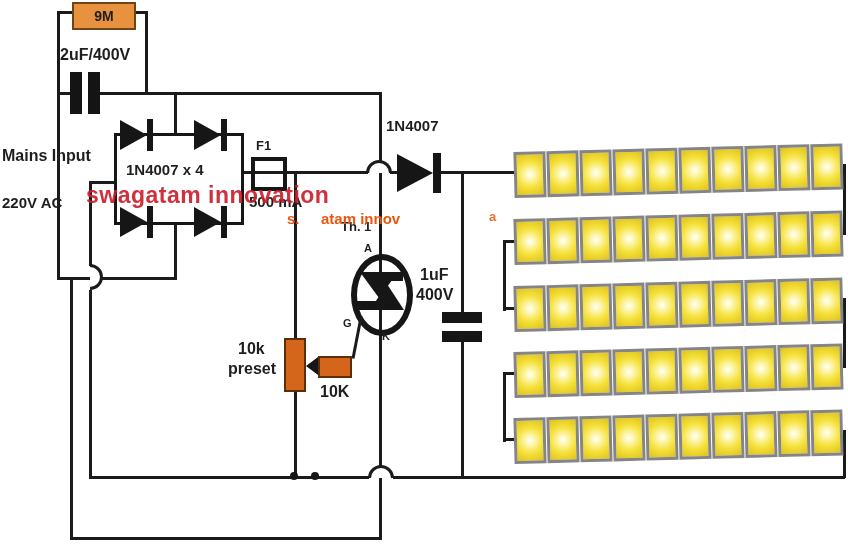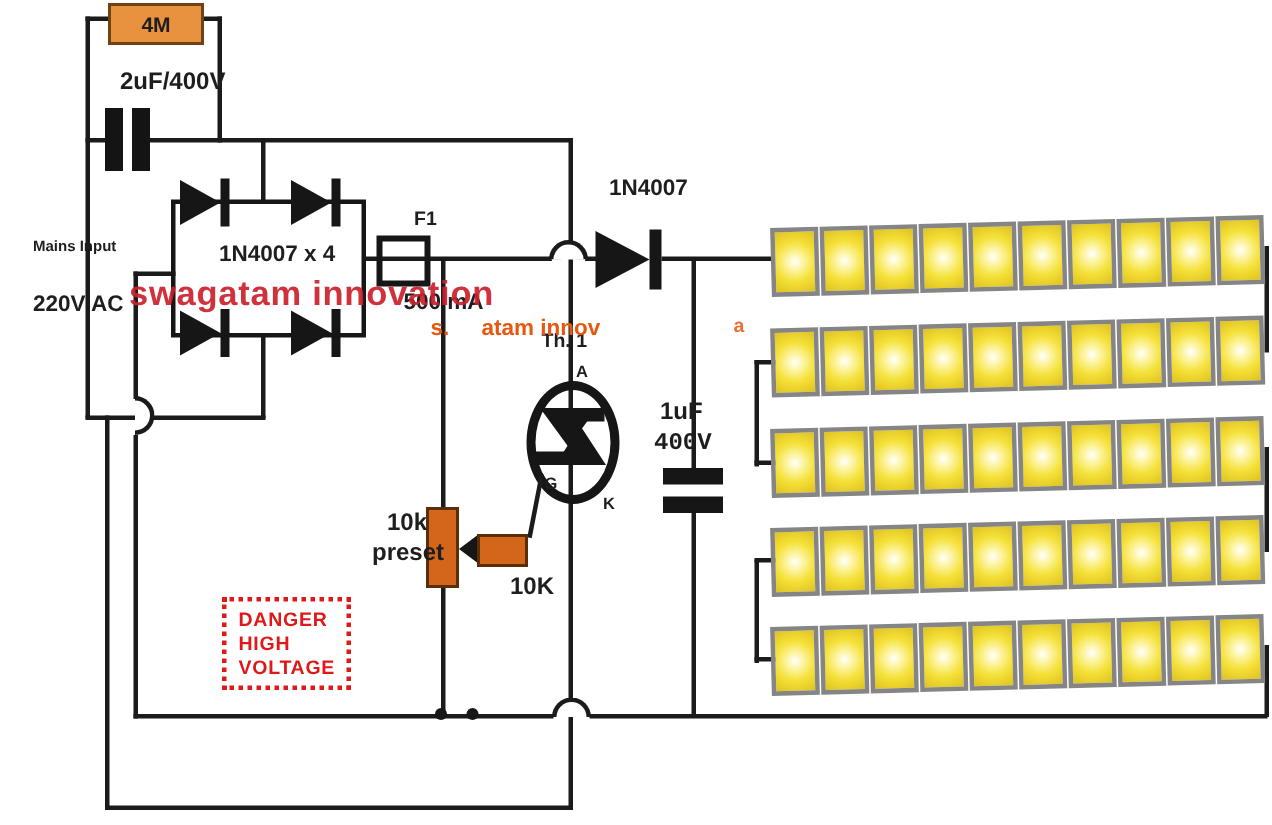--- a/index.html
+++ b/index.html
@@ -1,21 +1,21 @@
 <!DOCTYPE html>
 <html><head>
 <meta charset="utf-8">
 <style>
   html,body{margin:0;padding:0;background:#ffffff;}
   #canvas{
     position:relative;width:848px;height:550px;background:#ffffff;overflow:hidden;
     font-family:"Liberation Sans",sans-serif;
   }
   .w{position:absolute;background:#1b1b1b;}
-  .lbl{position:absolute;font-weight:bold;color:#1e1e1e;white-space:nowrap;line-height:1.05;margin-left:20px;}
+  .lbl{position:absolute;font-weight:bold;color:#1e1e1e;white-space:nowrap;line-height:1.05;}
   .dio{position:absolute;display:flex;align-items:center;}
   .dio .tri{width:0;height:0;border-top:15px solid transparent;border-bottom:15px solid transparent;border-left:27px solid #161616;}
   .dio .bar{width:6px;height:32px;background:#161616;}
   .dio.big .tri{border-top-width:19px;border-bottom-width:19px;border-left-width:36px;}
   .dio.big .bar{width:8px;height:40px;}
   .plate-v{position:absolute;background:#141414;}
   .hop-up{position:absolute;width:26px;height:13px;border:3px solid #1b1b1b;border-bottom:none;border-radius:13px 13px 0 0;box-sizing:border-box;background:#fff;}
   .hop-right{position:absolute;width:13px;height:26px;border:3px solid #1b1b1b;border-left:none;border-radius:0 13px 13px 0;box-sizing:border-box;background:#fff;}
   .box-orange{position:absolute;background:#E8913F;border:2px solid #6f4314;box-sizing:border-box;display:flex;align-items:center;justify-content:center;font-weight:bold;font-size:14px;color:#1e1e1e;}
   .box-deep{position:absolute;background:#D4661C;border:2px solid #5c2e08;box-sizing:border-box;}
@@ -81,21 +81,21 @@
   <div class="w" style="left:503px;top:240px;width:14px;height:3px;"></div>
   <div class="w" style="left:503px;top:307px;width:14px;height:3px;"></div>
   <div class="w" style="left:503px;top:372px;width:14px;height:3px;"></div>
   <div class="w" style="left:503px;top:438px;width:14px;height:3px;"></div>
 
   <div class="hop-up" style="left:366px;top:160px;"></div>
   <div class="hop-up" style="left:368px;top:465px;"></div>
   <div class="hop-right" style="left:90px;top:264px;"></div>
 
   <div class="box-orange" style="left:72px;top:2px;width:64px;height:28px;">
-    <span>4M</span>
+    <span>9M</span>
   </div>
 
   <div class="plate-v" style="left:70px;top:72px;width:12px;height:42px;"></div>
   <div class="plate-v" style="left:88px;top:72px;width:12px;height:42px;"></div>
   <div class="lbl" style="left:60px;top:47px;font-size:16px;">2uF/400V</div>
 
   <div class="bridge-rect" style="left:114px;top:133px;width:130px;height:92px;"></div>
   <div class="dio" style="left:120px;top:119px;">
       <div class="tri"></div>
       <div class="bar"></div>
@@ -107,21 +107,21 @@
   <div class="dio" style="left:120px;top:206px;">
       <div class="tri"></div>
       <div class="bar"></div>
     </div>
   <div class="dio" style="left:194px;top:206px;">
       <div class="tri"></div>
       <div class="bar"></div>
     </div>
   <div class="lbl" style="left:126px;top:162px;font-size:15px;">1N4007 x 4</div>
 
-  <div class="lbl" style="left:2px;top:160px;font-size:10px;">Mains Input</div>
+  <div class="lbl" style="left:2px;top:148px;font-size:16px;">Mains Input</div>
   <div class="lbl" style="left:2px;top:195px;font-size:15px;">220V AC</div>
 
   <div class="fuse" style="left:251px;top:157px;width:36px;height:34px;"></div>
   <div class="lbl" style="left:256px;top:139px;font-size:13px;">F1</div>
   <div class="lbl" style="left:249px;top:194px;font-size:15px;">500 mA</div>
 
   <div class="dio big" style="left:397px;top:153px;">
       <div class="tri"></div>
       <div class="bar"></div>
     </div>
@@ -134,37 +134,32 @@
   <div class="hbar" style="left:357px;top:301px;width:26px;height:9px;"></div>
   <div class="scr-line" style="left:353px;top:357px;width:43px;transform:rotate(-79deg);"></div>
   <div class="lbl" style="left:341px;top:220px;font-size:13px;">Th. 1</div>
   <div class="lbl" style="left:364px;top:243px;font-size:11px;">A</div>
   <div class="lbl" style="left:343px;top:318px;font-size:11px;">G</div>
   <div class="lbl" style="left:382px;top:331px;font-size:11px;">K</div>
 
   <div class="hbar" style="left:442px;top:312px;width:40px;height:11px;"></div>
   <div class="hbar" style="left:442px;top:331px;width:40px;height:11px;"></div>
   <div class="lbl" style="left:420px;top:267px;font-size:16px;">1uF</div>
-  <div class="lbl" style="left:416px;top:287px;font-size:16px;font-family:Liberation Mono, monospace;">400V</div>
+  <div class="lbl" style="left:416px;top:287px;font-size:16px;">400V</div>
 
   <div class="box-deep" style="left:284px;top:338px;width:22px;height:54px;"></div>
   <div class="lbl" style="left:238px;top:341px;font-size:16px;">10k</div>
   <div class="lbl" style="left:228px;top:361px;font-size:16px;">preset</div>
   <div class="arrow-left" style="left:306px;top:357px;"></div>
   <div class="box-deep" style="left:318px;top:356px;width:34px;height:22px;"></div>
   <div class="lbl" style="left:320px;top:384px;font-size:16px;">10K</div>
 
   <div class="dot" style="left:290px;top:472px;"></div>
   <div class="dot" style="left:311px;top:472px;"></div>
 
-  <div class="danger" style="left:148px;top:398px;">
-    <div>DANGER</div>
-    <div>HIGH</div>
-    <div>VOLTAGE</div>
-  </div>
 
   <div class="wm-red" style="left:86px;top:182px;">swagatam innovation</div>
   <div class="wm-orange" style="left:287px;top:210px;">s.</div>
   <div class="wm-orange" style="left:321px;top:210px;">atam innov</div>
   <div class="wm-orange" style="left:489px;top:209px;font-size:13px;opacity:.85;">a</div>
 
   <div class="led-strip" style="left:514px;top:152px;">
       <div class="led"></div>
       <div class="led"></div>
       <div class="led"></div>

